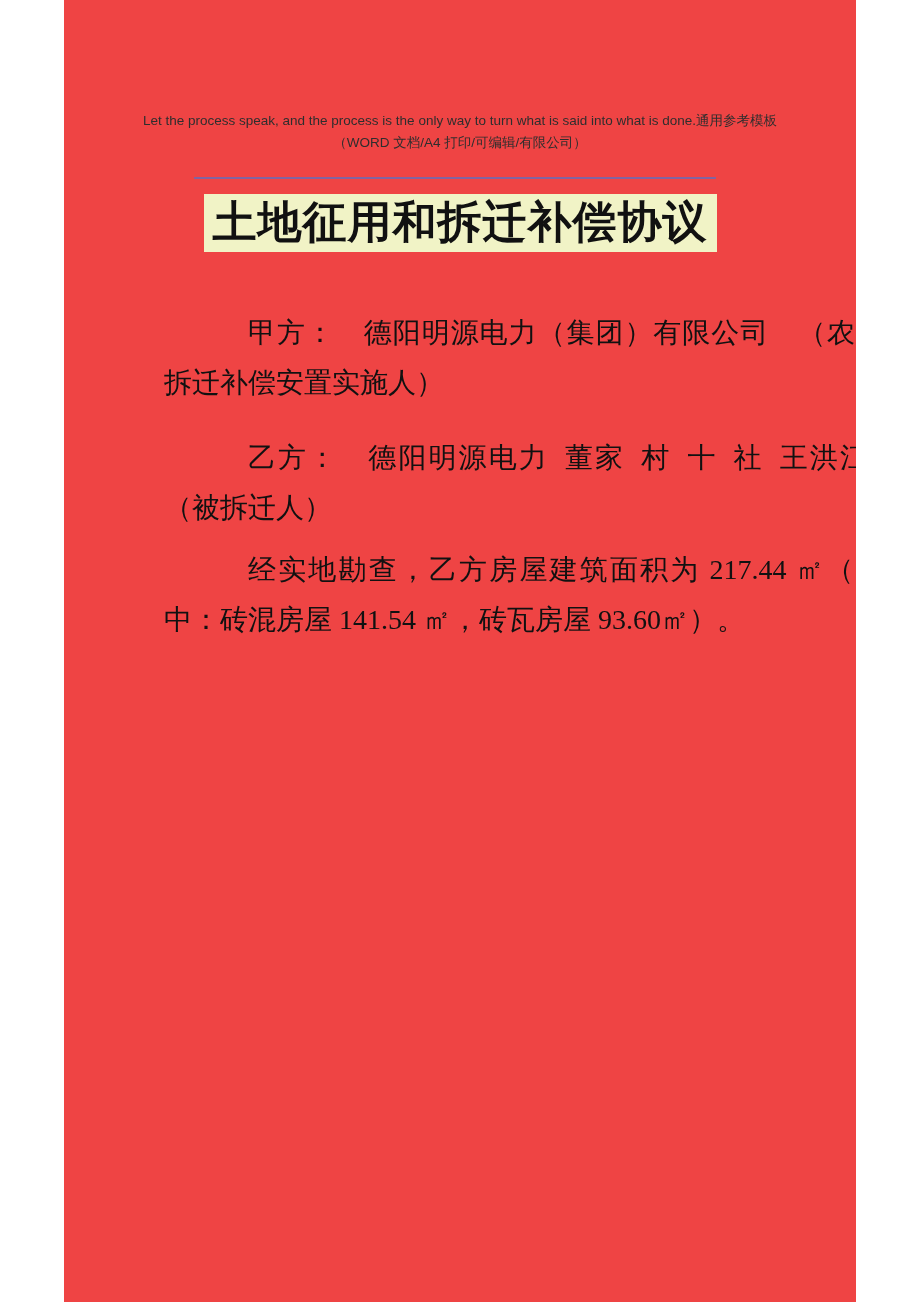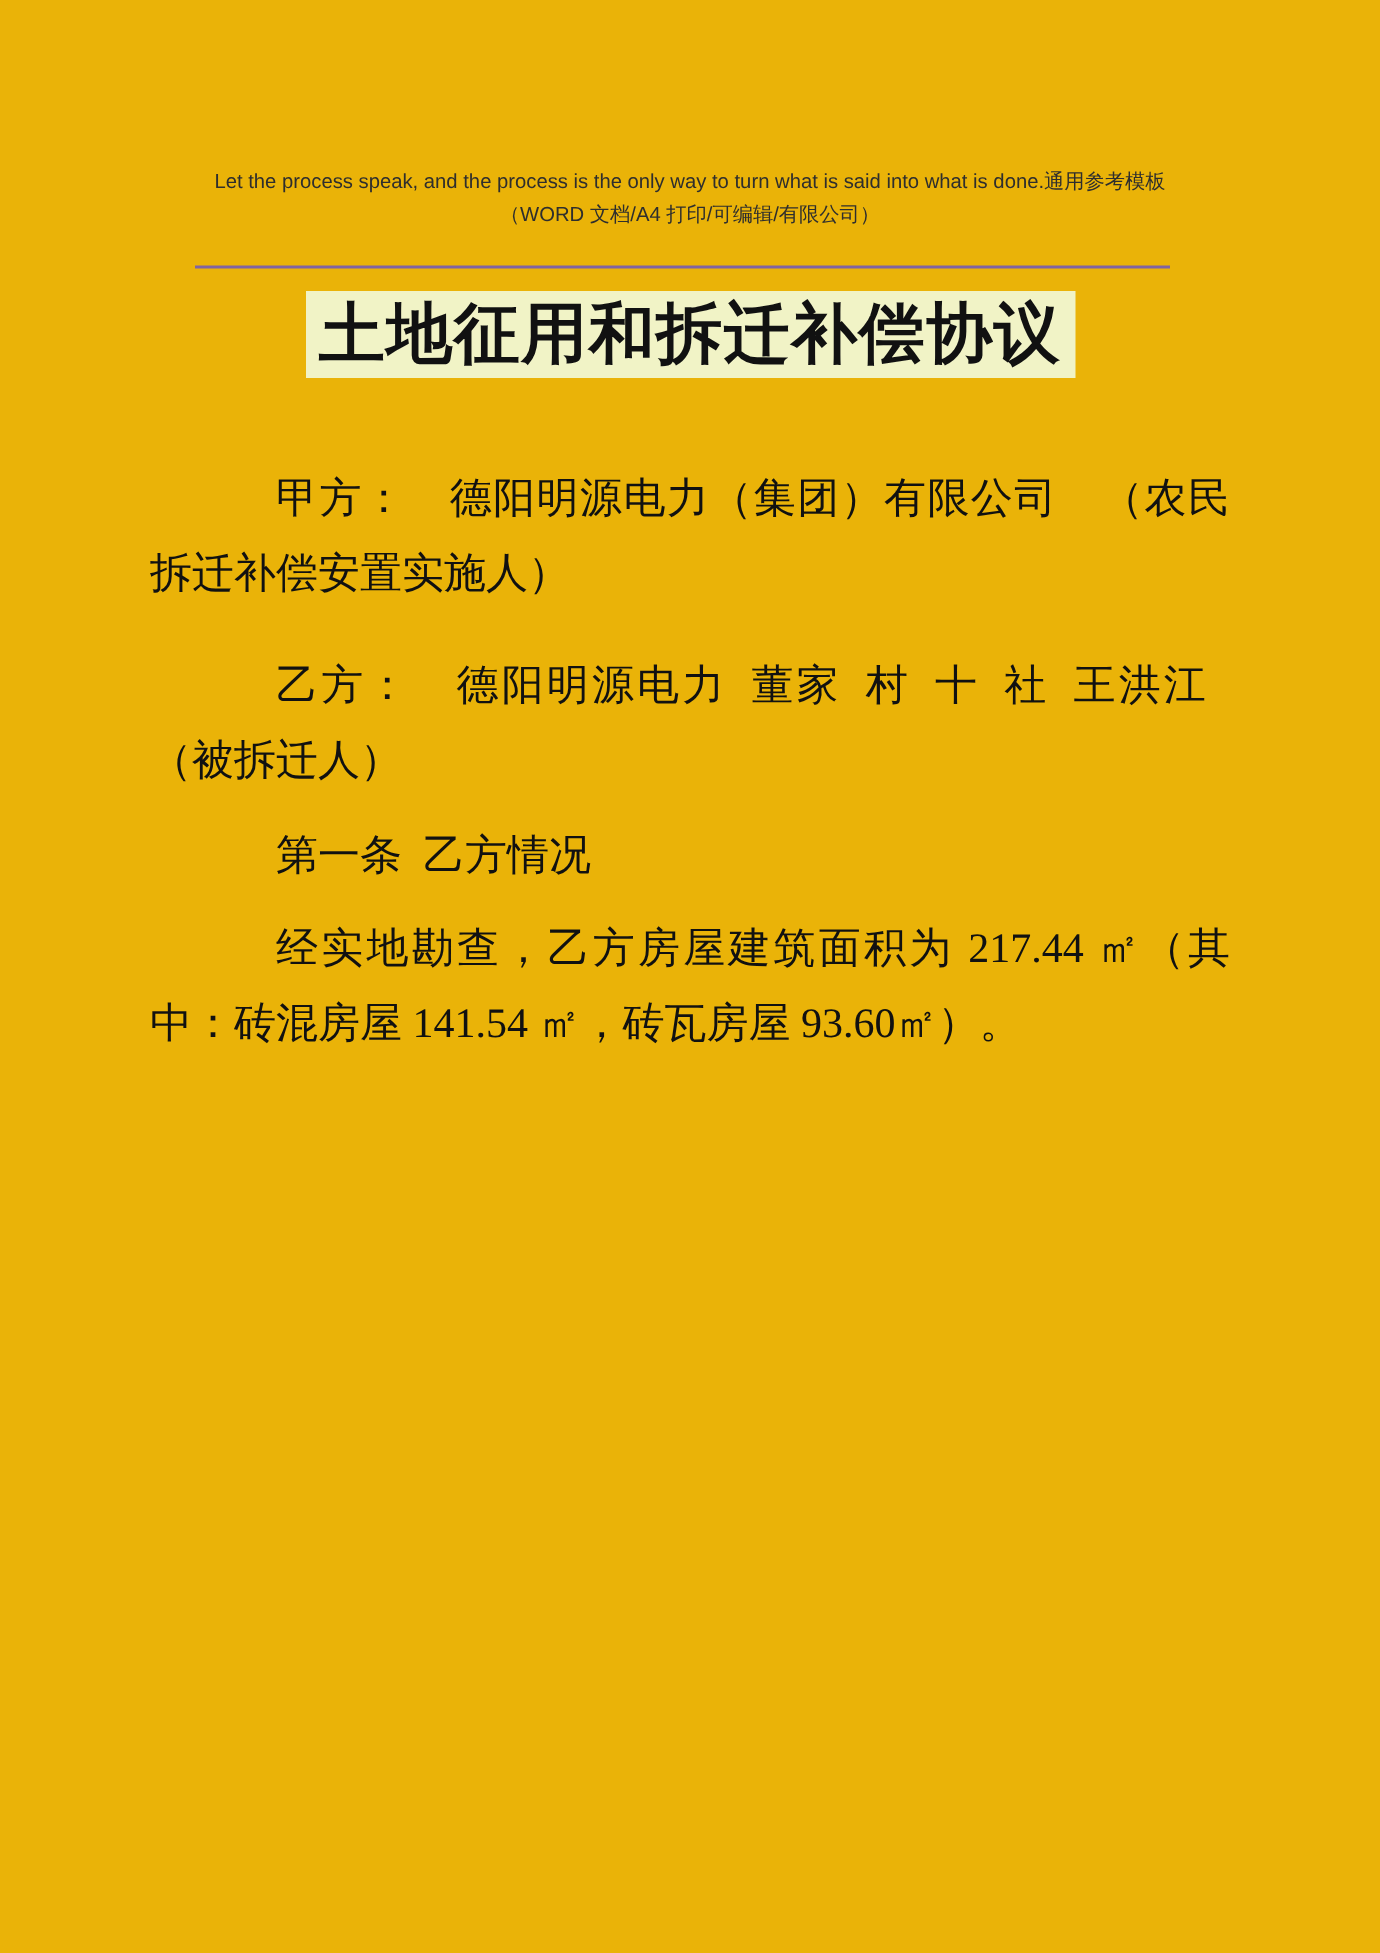--- a/index.html
+++ b/index.html
@@ -5,24 +5,24 @@
   :root {
     --divider-color: #8064A2;
     --highlight-color: #F1F3C6;
     --text-color: #111111;
     --header-text-color: #2e2e2e;
   }
   * { margin: 0; padding: 0; box-sizing: border-box; }
   html, body { background: #ffffff; }
   .page {
     position: relative;
-    width: 920px;
+    width: 792px;
     height: 1302px;
     margin: 0 auto;
-    background: #eab308;
+    background: #ef4444;
     overflow: hidden;
     font-family: "Liberation Serif", "DejaVu Serif", serif;
     color: var(--text-color);
   }
   .header {
     padding-top: 110px;
     text-align: center;
     font-family: "Liberation Sans", "DejaVu Sans", sans-serif;
     font-size: 13.5px;
     line-height: 22px;
@@ -76,17 +76,16 @@
 
   <div class="divider"></div>
 
   <div class="title-row">
     <h1 class="doc-title">土地征用和拆迁补偿协议</h1>
   </div>
 
   <div class="body">
     <p class="party-a">甲方：　德阳明源电力（集团）有限公司　（农民拆迁补偿安置实施人）</p>
     <p class="party-b">乙方：　德阳明源电力 董家 村 十 社 王洪江 （被拆迁人）</p>
-    <p class="clause-heading">第一条 乙方情况</p>
     <p class="survey">经实地勘查，乙方房屋建筑面积为 217.44 ㎡（其中：砖混房屋 141.54 ㎡，砖瓦房屋 93.60㎡）。</p>
   </div>
 
 </div>
 
 </body></html>

